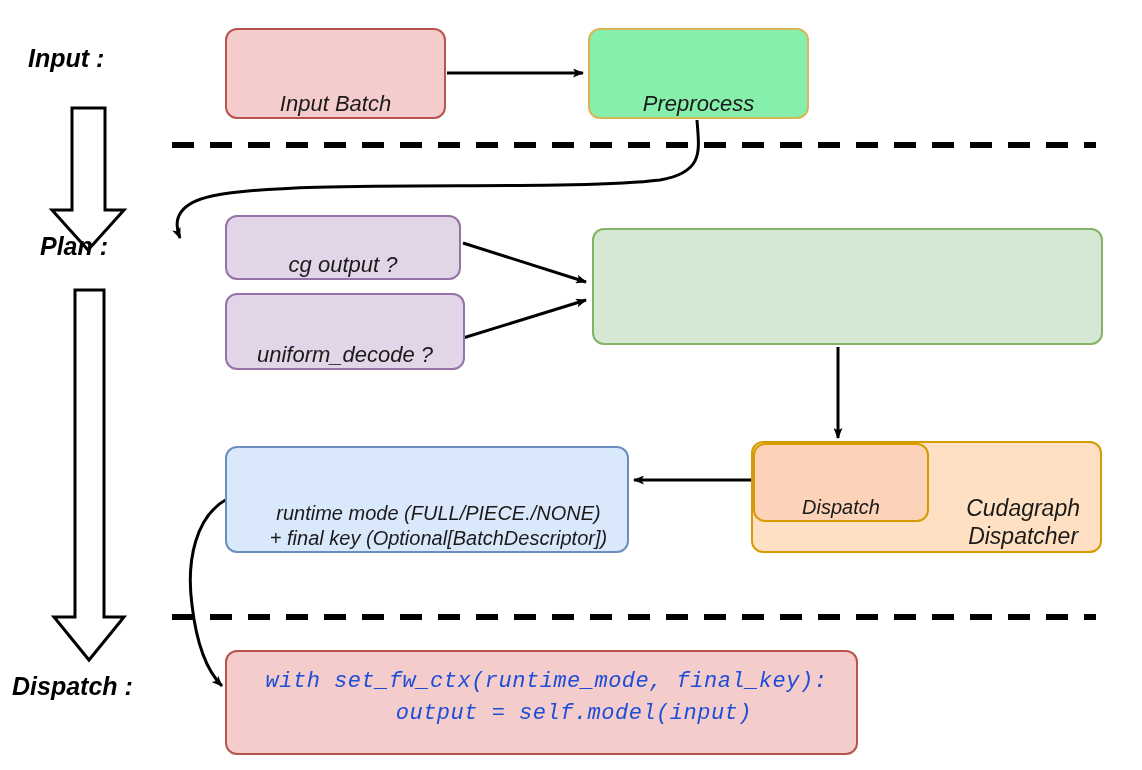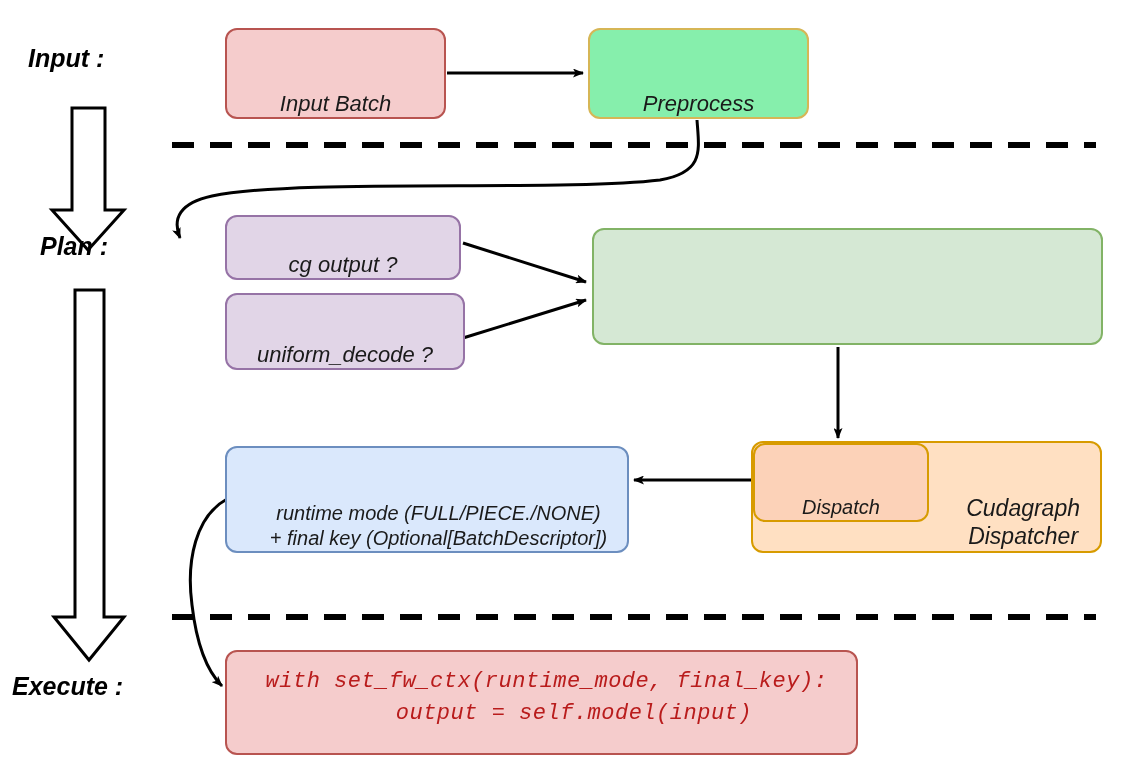--- a/index.html
+++ b/index.html
@@ -109,21 +109,21 @@
     left: 225px; top: 650px; width: 633px; height: 105px;
     background: #f5cccc;
     border-color: #b85450;
     border-radius: 12px;
     display: block;
     padding: 14px 0 0 10px;
   }
   .code-text {
     font-family: "Liberation Mono", "DejaVu Sans Mono", monospace;
     font-size: 22px;
-    color: #b91c1c;
+    color: #1d4ed8;
     white-space: pre;
     line-height: 1.45;
     letter-spacing: 0.5px;
   }
   .lbl-input  { left: 28px; top: 44px; }
   .lbl-plan   { left: 40px; top: 232px; }
   .lbl-exec   { left: 12px; top: 672px; }
 </style>
 </head>
 <body>
@@ -153,21 +153,21 @@
 
     <line x1="838" y1="347" x2="838" y2="438" stroke="#000000" stroke-width="3" marker-end="url(#arrowhead)"></line>
 
     <line x1="751" y1="480" x2="634" y2="480" stroke="#000000" stroke-width="3" marker-end="url(#arrowhead)"></line>
 
     <path d="M 227,499 C 196,516 186,560 192,605 C 197,648 208,672 222,686" fill="none" stroke="#000000" stroke-width="3" marker-end="url(#arrowhead)"></path>
   </svg>
 
   <div class="stage-label lbl-input">Input :</div>
   <div class="stage-label lbl-plan">Plan :</div>
-  <div class="stage-label lbl-exec">Execute :</div>
+  <div class="stage-label lbl-exec">Dispatch :</div>
 
   <div class="node node-input-batch">
     <span>Input Batch</span>
   </div>
 
   <div class="node node-preprocess">
     <span>Preprocess</span>
   </div>
 
   <div class="node node-cg-padding">

